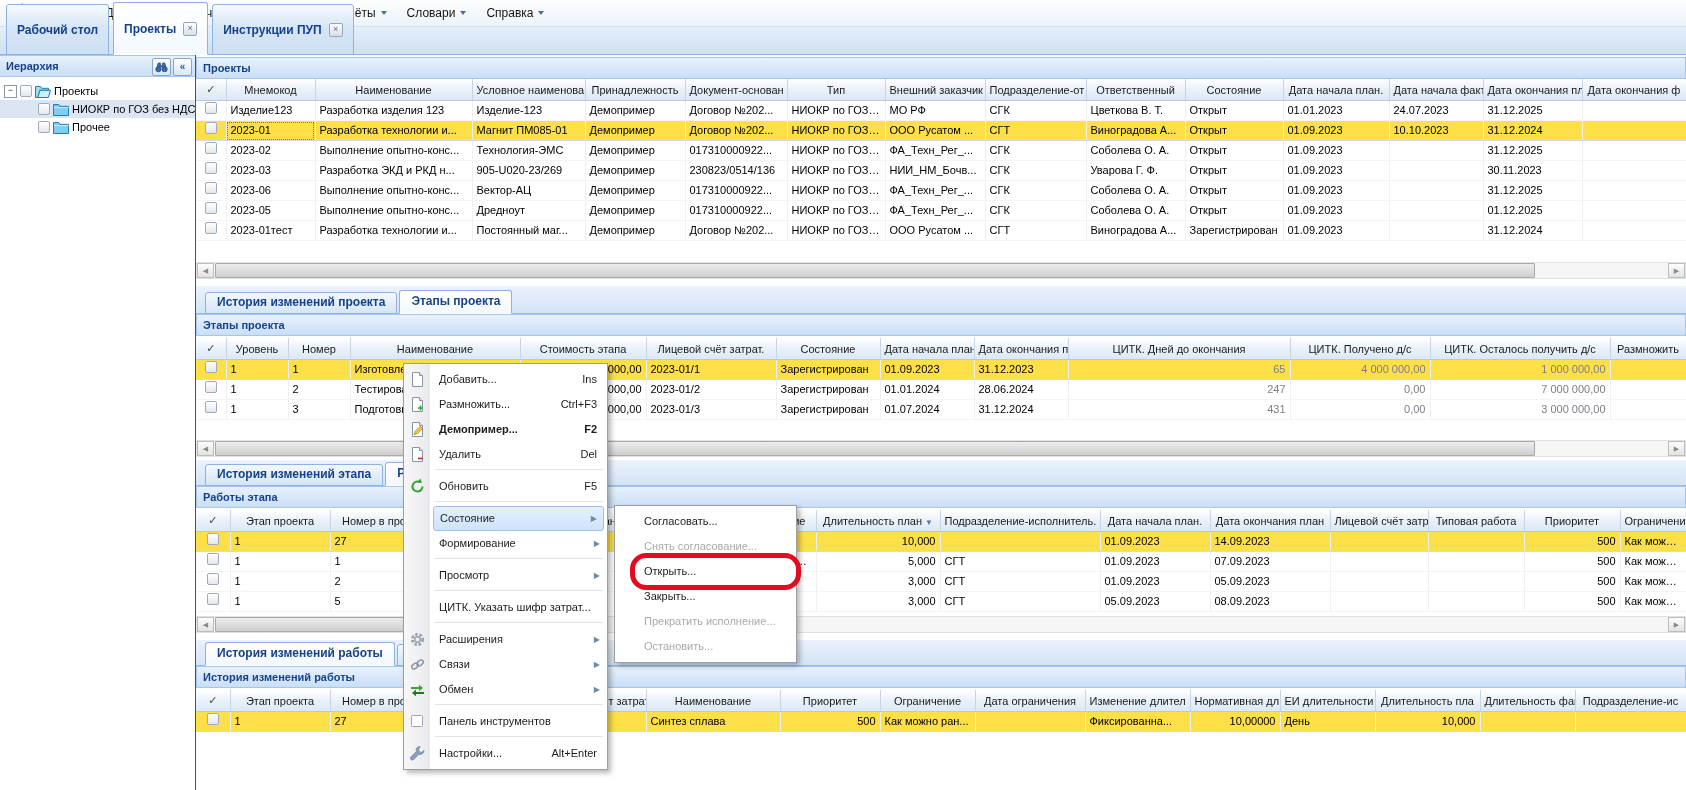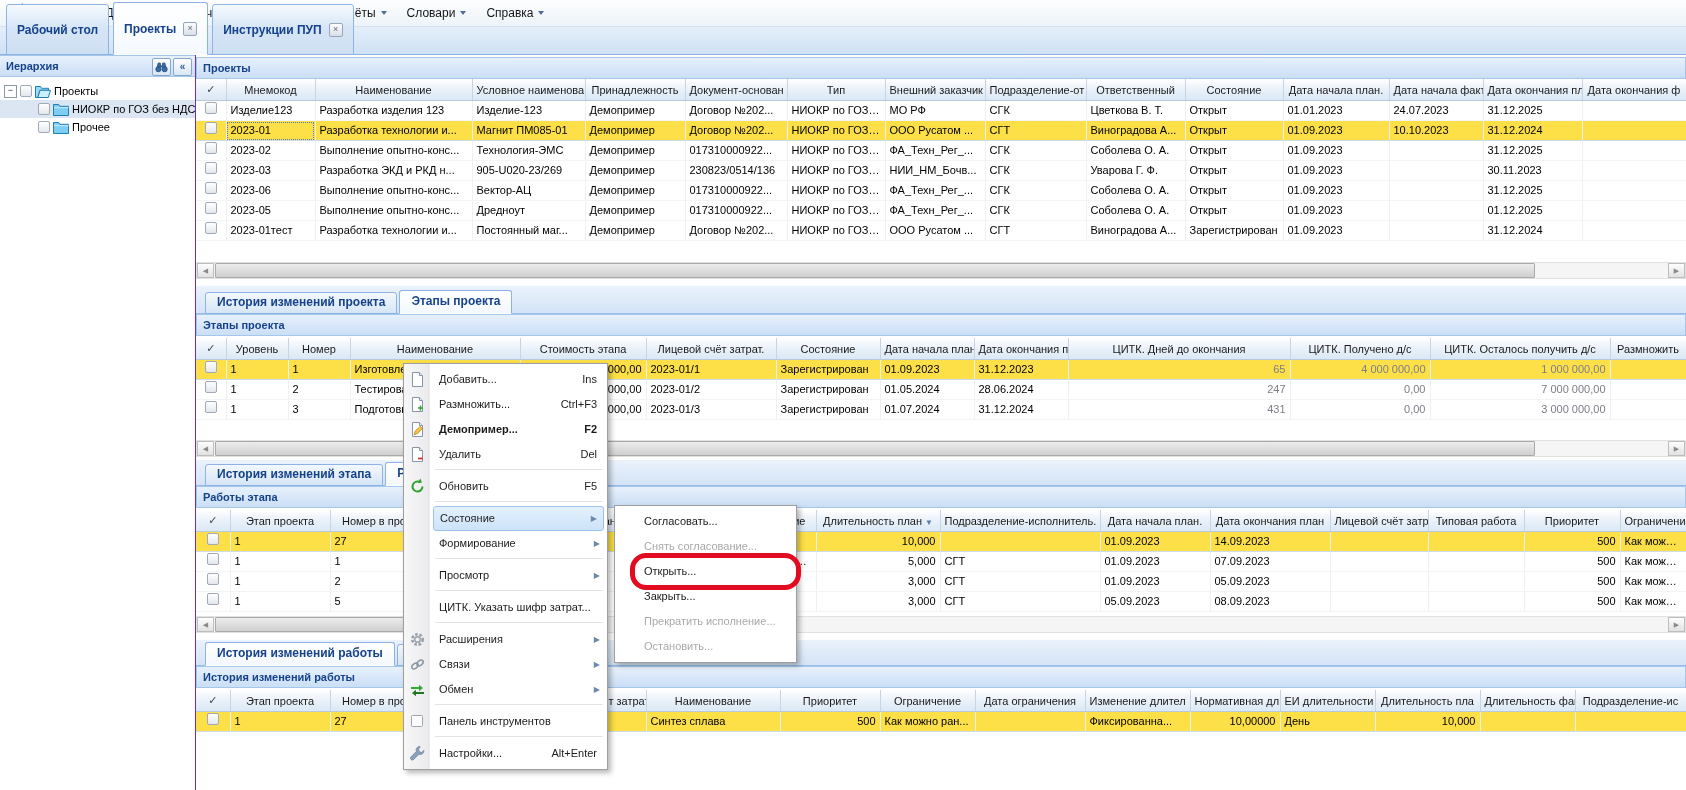--- a/index.html
+++ b/index.html
@@ -429,21 +429,21 @@
               <td></td>
             </tr>
             <tr>
               <td class="check"><span class="cb"></span></td>
               <td>1</td>
               <td>2</td>
               <td>Тестирование</td>
               <td class="r">7 000 000,00</td>
               <td>2023-01/2</td>
               <td>Зарегистрирован</td>
-              <td>01.05.2024</td>
+              <td>01.01.2024</td>
               <td>28.06.2024</td>
               <td class="r muted">247</td>
               <td class="r muted">0,00</td>
               <td class="r muted">7 000 000,00</td>
               <td></td>
             </tr>
             <tr>
               <td class="check"><span class="cb"></span></td>
               <td>1</td>
               <td>3</td>

